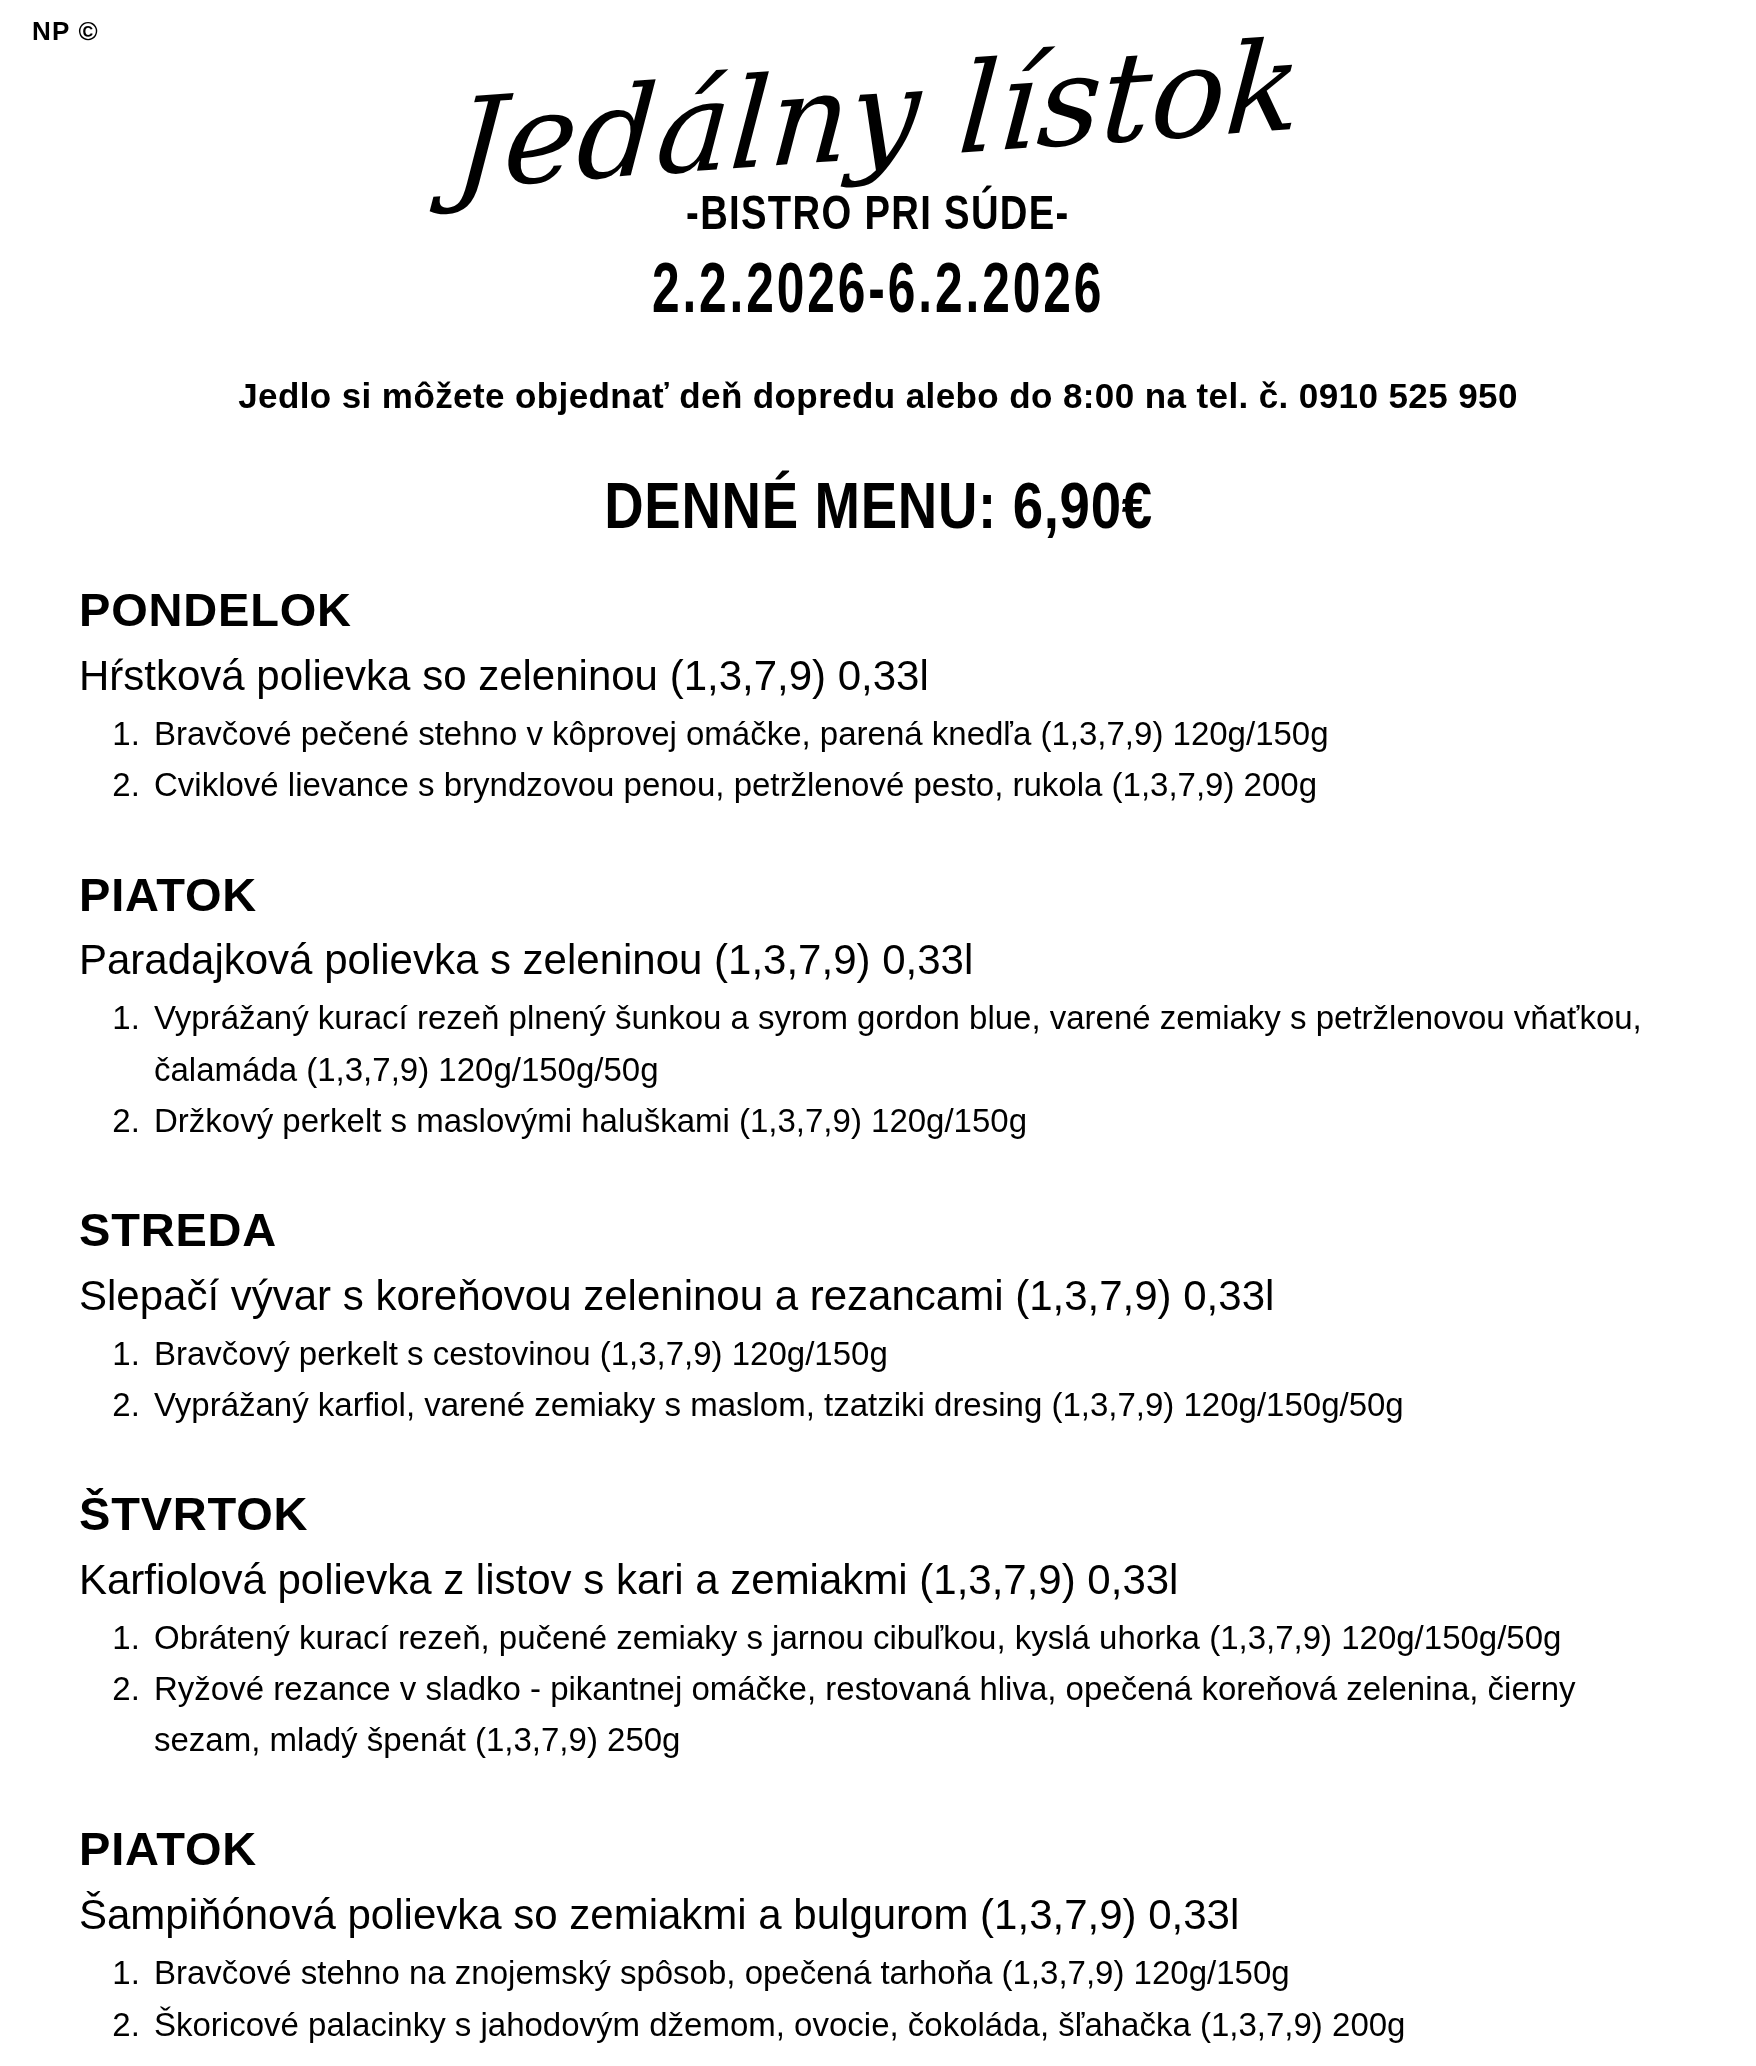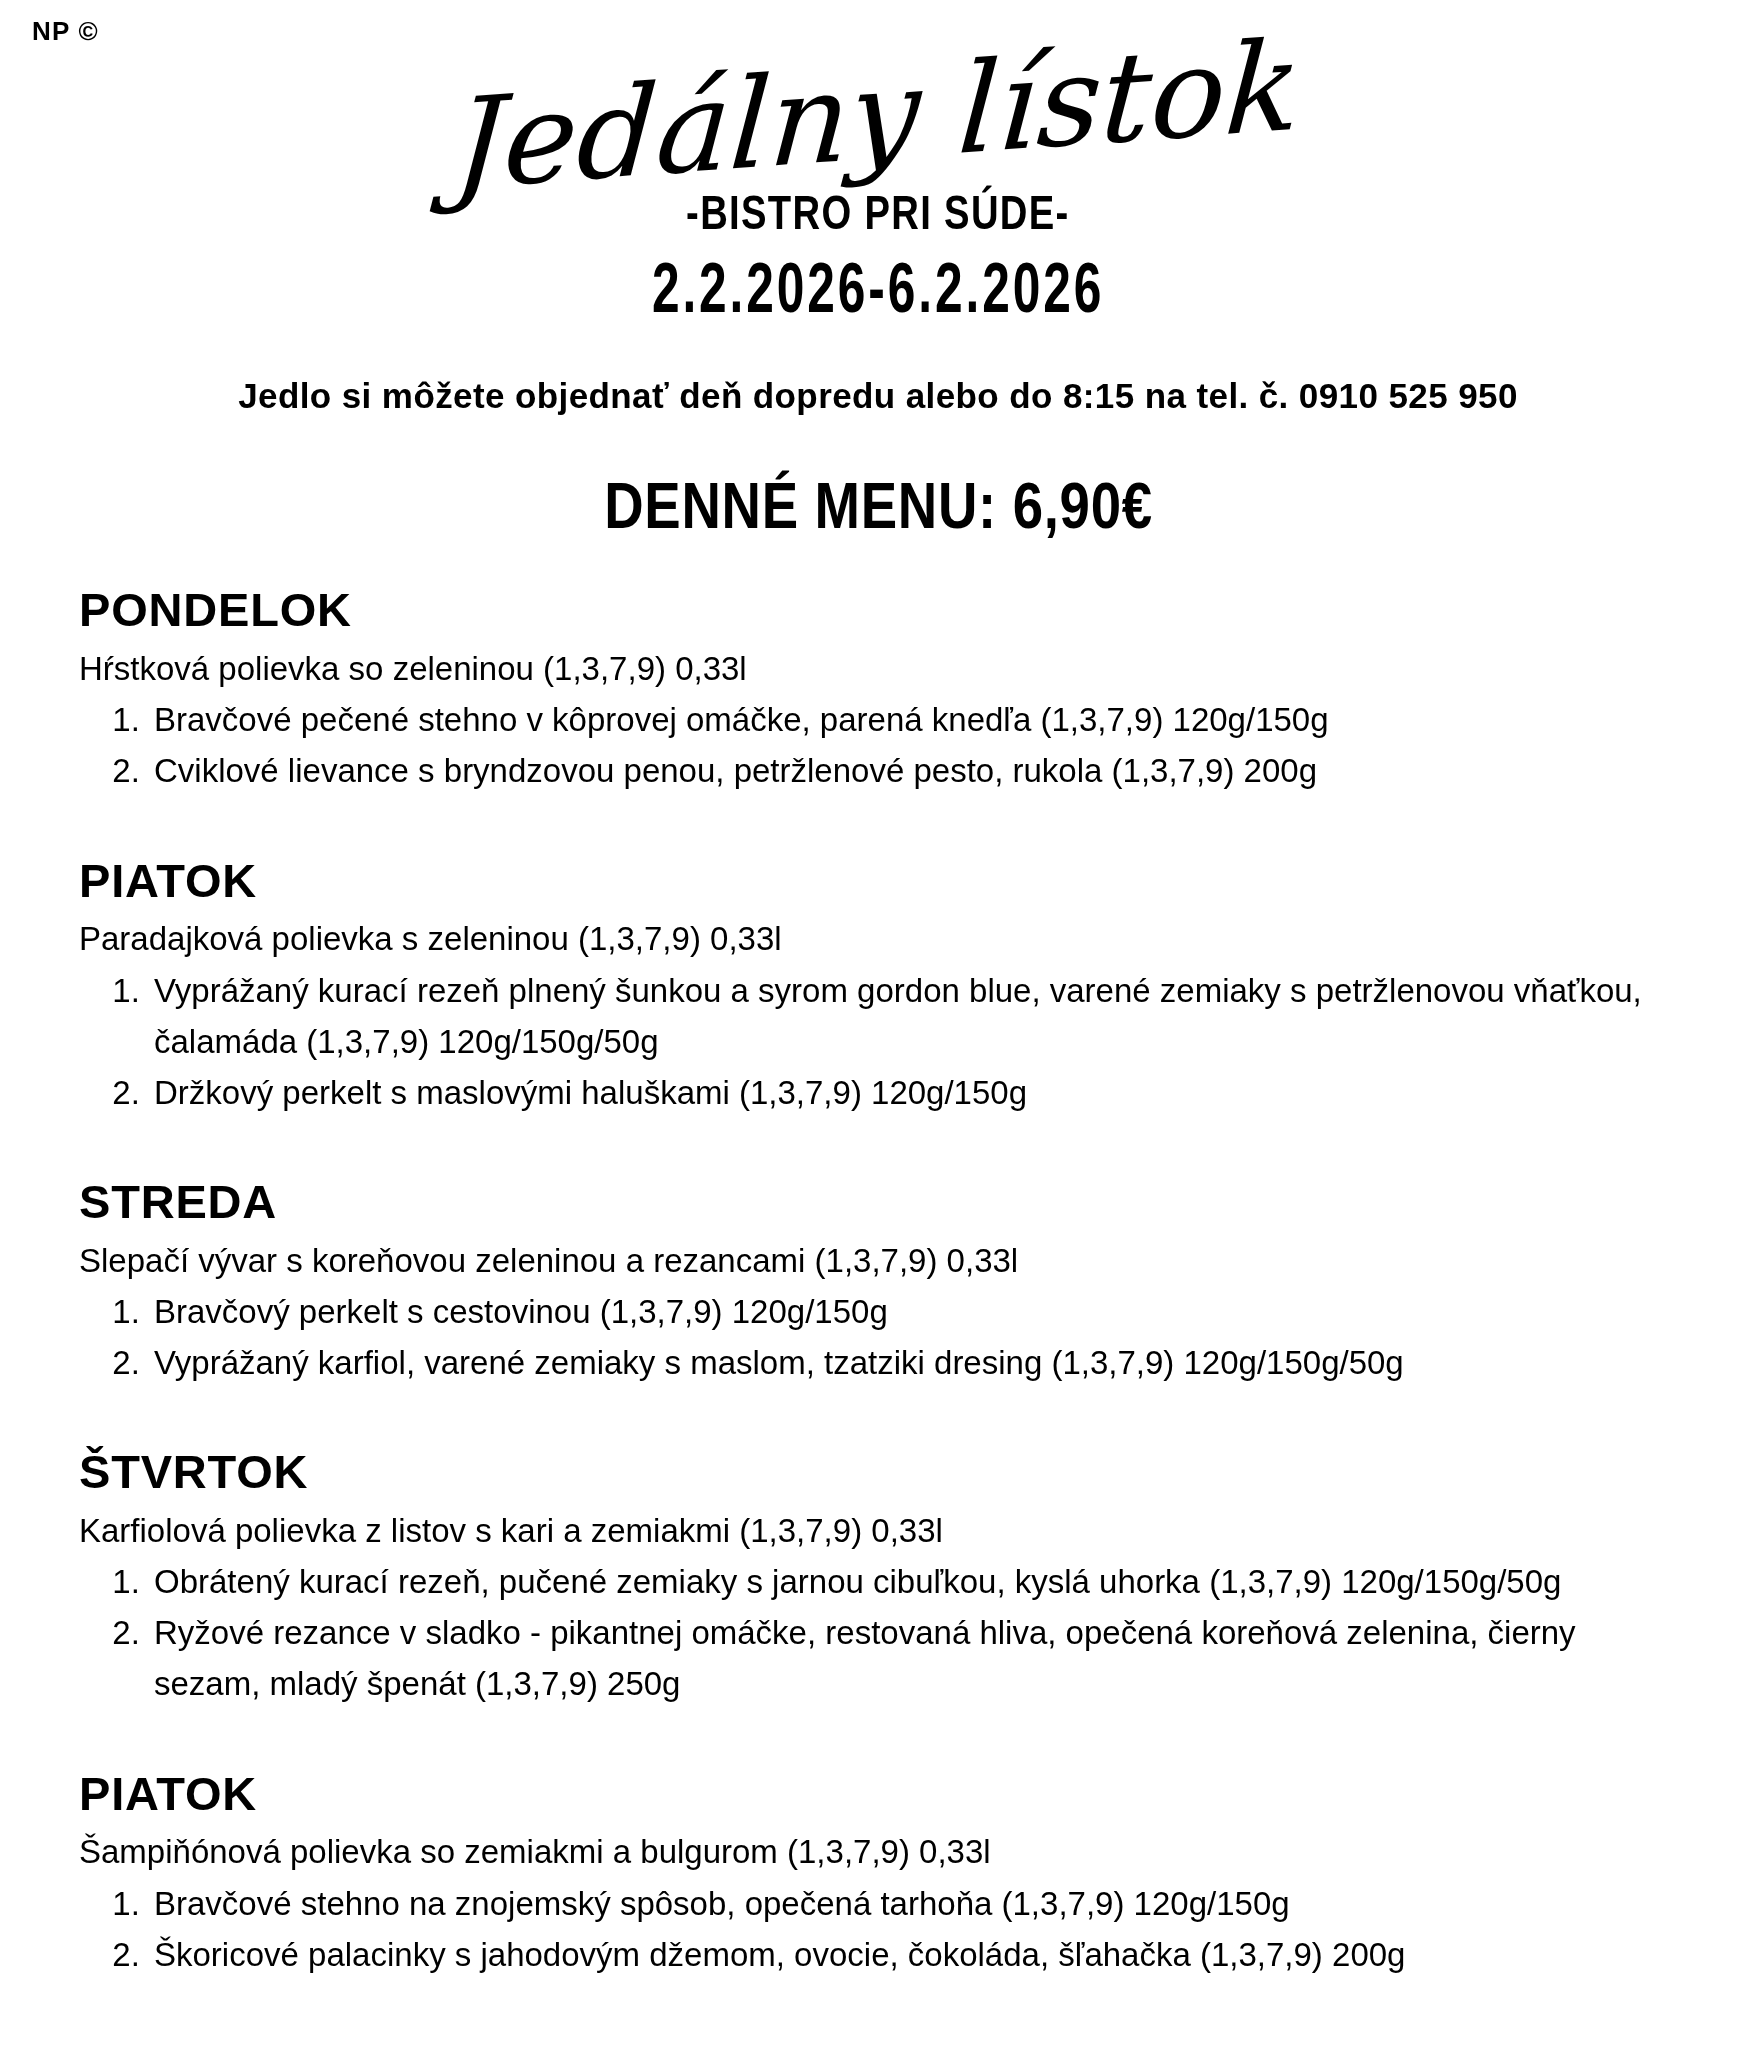--- a/index.html
+++ b/index.html
@@ -70,21 +70,21 @@
   .day:first-child { margin-top: 40px; }
   .day h2 {
     margin: 0 0 5.8px 0;
     font-size: 47px;
     font-weight: bold;
     letter-spacing: 0.8px;
     line-height: 1.15;
   }
   .day .soup {
     margin: 0;
-    font-size: 33px;
+    font-size: 42px;
     font-weight: normal;
     line-height: 1.55;
   }
   .day ol {
     margin: 0;
     padding: 0 0 0 70px;
     max-width: 1504px;
     list-style: decimal outside;
   }
   .day ol li {
@@ -101,21 +101,21 @@
 <header class="header">
   <div>
     <span class="script-title">Jedálny lístok</span>
   </div>
   <div class="bistro-line">
     <span class="inner">-BISTRO PRI SÚDE-</span>
   </div>
   <div class="date-line">
     <span class="inner">2.2.2026-6.2.2026</span>
   </div>
-  <div class="order-line">Jedlo si môžete objednať deň dopredu alebo do 8:15 na tel. č. 0910 525 950</div>
+  <div class="order-line">Jedlo si môžete objednať deň dopredu alebo do 8:00 na tel. č. 0910 525 950</div>
   <div class="menu-heading">
     <span class="inner">DENNÉ MENU: 6,90€</span>
   </div>
 </header>
 
 <main class="days">
 
   <section class="day">
     <h2>PONDELOK</h2>
     <p class="soup">Hŕstková polievka so zeleninou (1,3,7,9) 0,33l</p>

